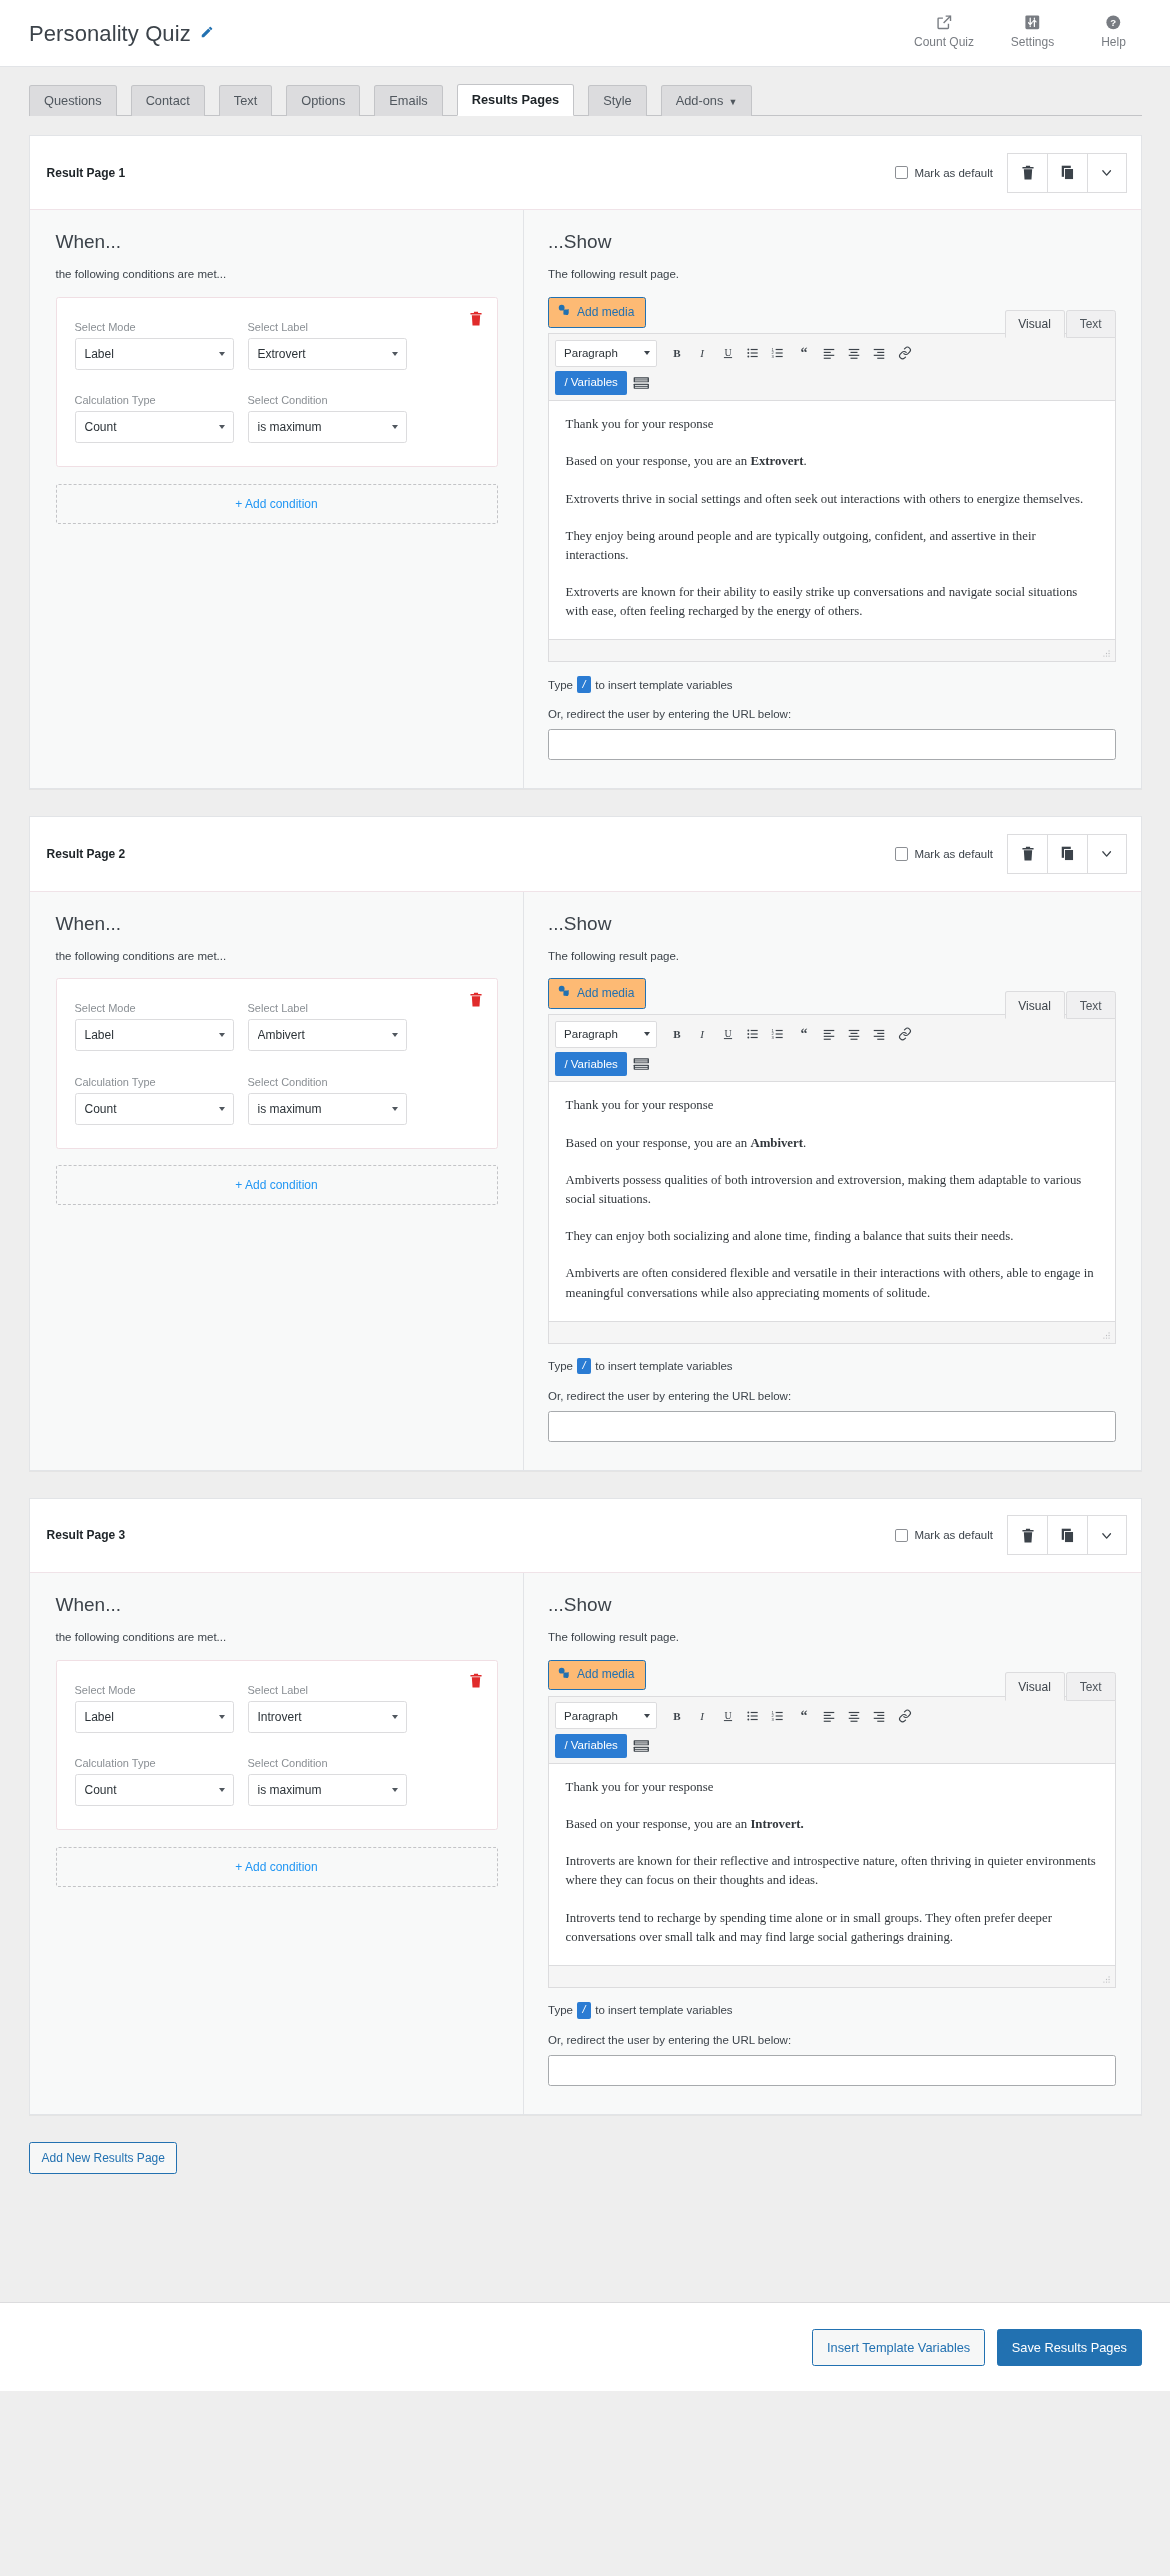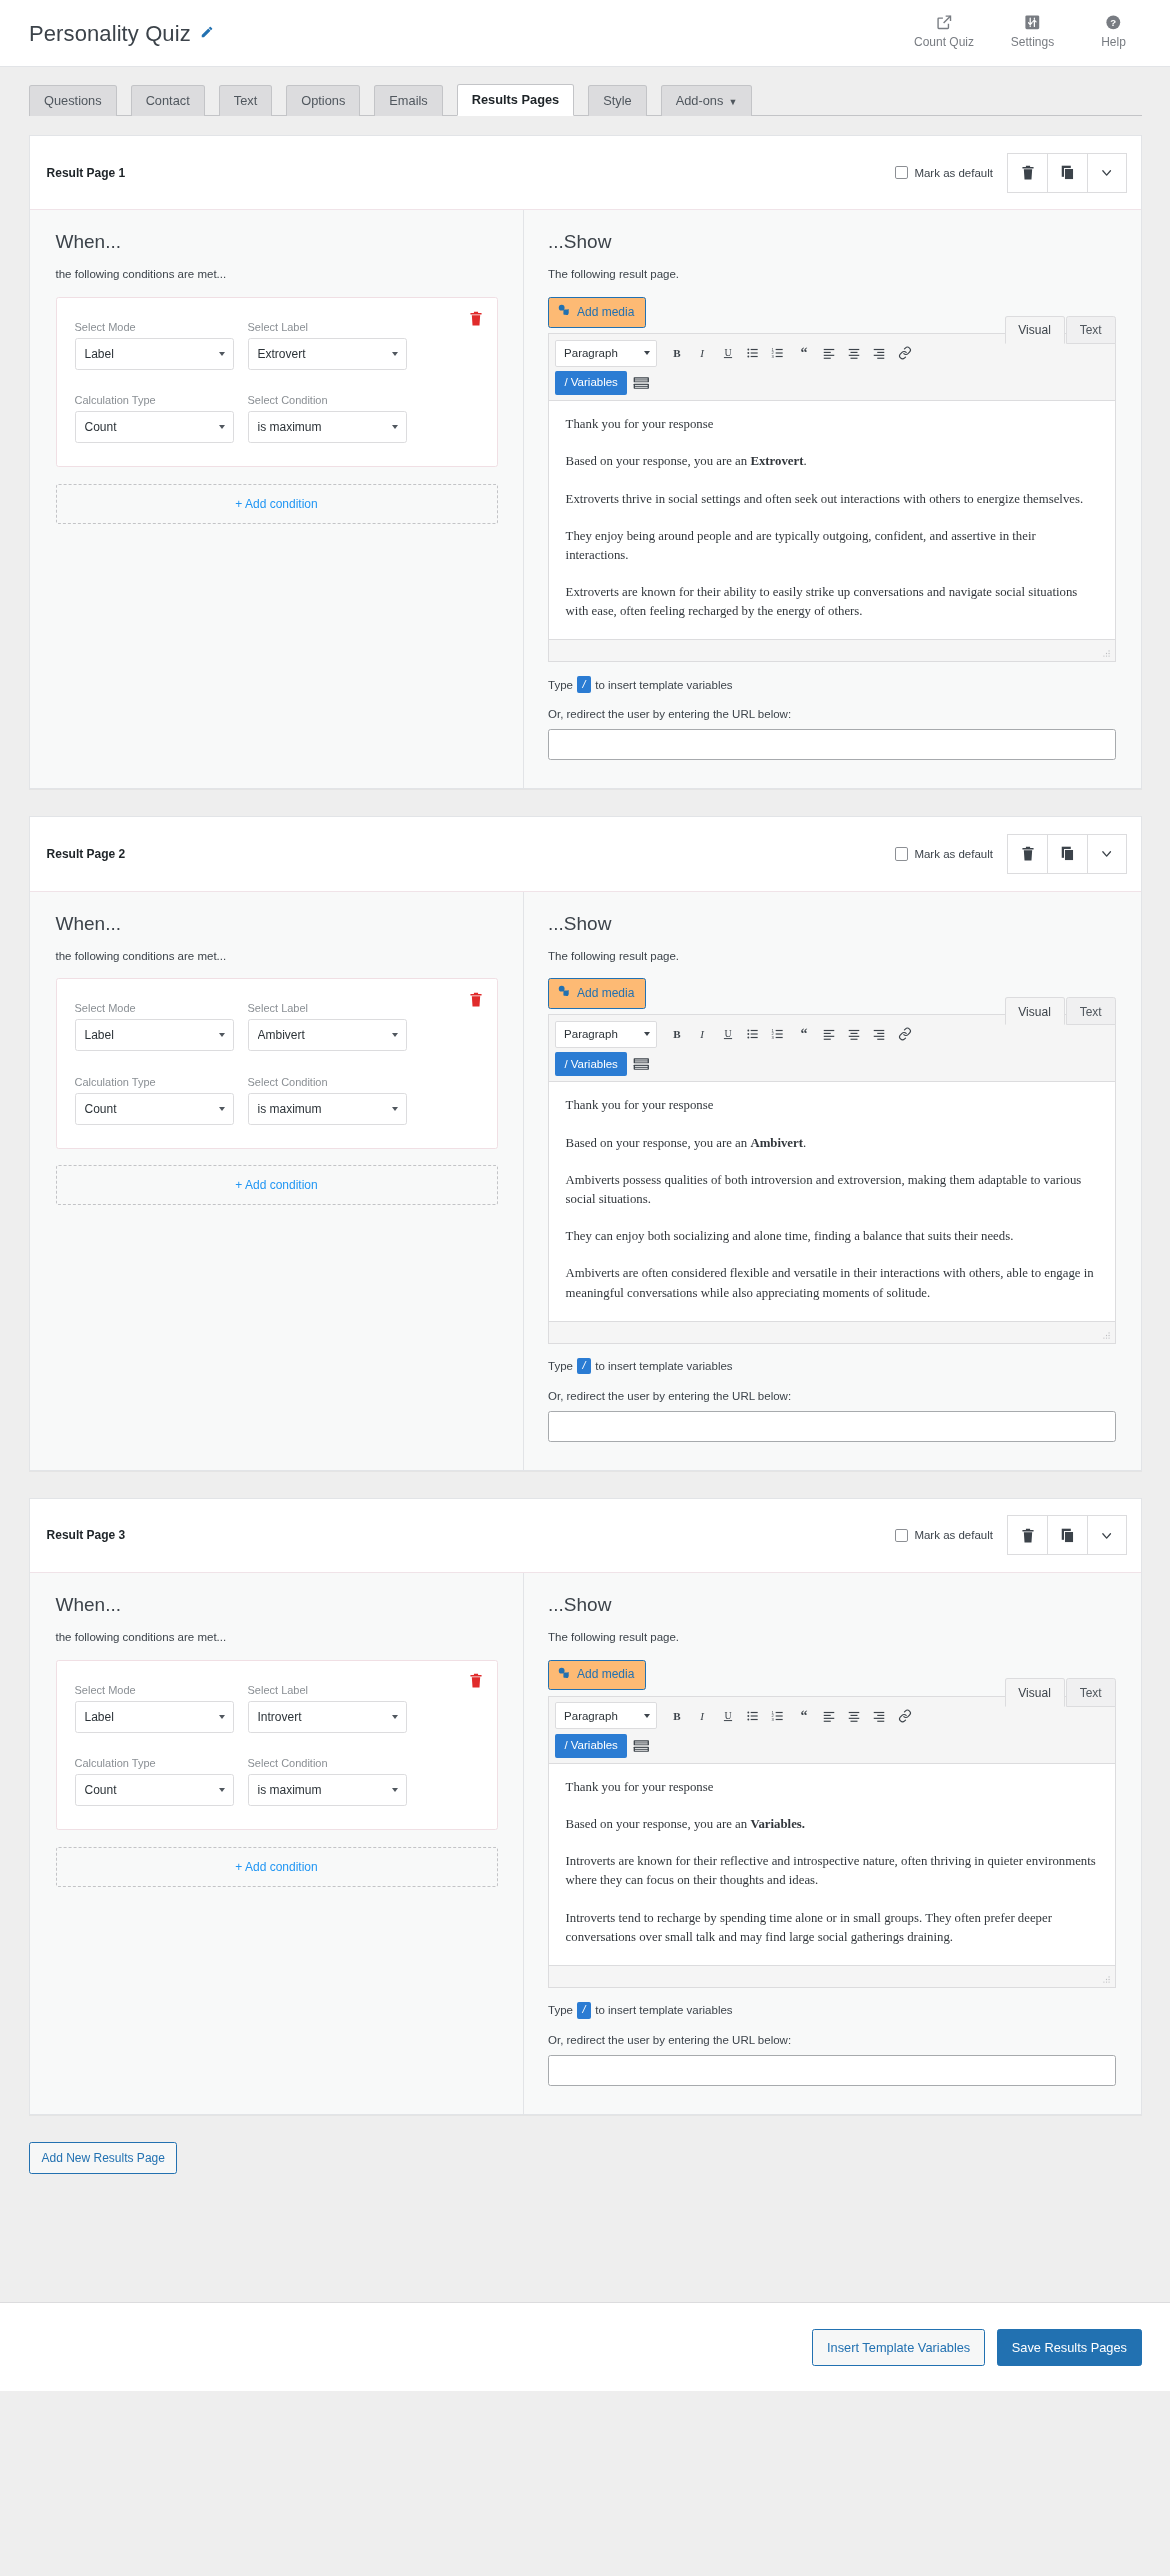--- a/index.html
+++ b/index.html
@@ -254,21 +254,21 @@
   .vt-tab {
     border: 0.6px solid #dcdcde;
     background: #f0f0f1;
     color: #50575e;
     font-size: 12px;
     padding: 6.4px 12.8px 5.7px 12.8px;
     border-radius: 2.6px 2.6px 0 0;
     cursor: pointer;
     margin-left: 1.3px;
     position: relative;
-    top: 11px;
+    top: 5px;
   }
   .vt-tab.active { background: #f5f5f5; border-bottom-color:#f5f5f5; color:#3c434a; }
 
   .editor-frame {
     border: 0.6px solid #dcdcde;
     background: #fff;
   }
   .editor-toolbar {
     background: #f5f5f5;
     border-bottom: 0.6px solid #dcdcde;
@@ -1066,21 +1066,21 @@
                     <rect x="3" y="7" width="20" height="1.4" fill="#fff"></rect>
                     <rect x="1" y="12" width="24" height="8" rx="1"></rect>
                     <rect x="3" y="14" width="20" height="1.4" fill="#fff"></rect>
                     <rect x="3" y="17" width="20" height="1.4" fill="#fff"></rect>
                   </svg>
                 </div>
               </div>
             </div>
             <div class="editor-area">
               <p>Thank you for your response</p>
-              <p>Based on your response, you are an <b>Variables.</b></p>
+              <p>Based on your response, you are an <b>Introvert.</b></p>
               <p>Introverts are known for their reflective and introspective nature, often thriving in quieter environments where they can focus on their thoughts and ideas.</p>
               <p>Introverts tend to recharge by spending time alone or in small groups. They often prefer deeper conversations over small talk and may find large social gatherings draining.</p>
             </div>
             <div class="editor-status">
               <span class="resize-grip"><svg width="9" height="9" viewBox="0 0 14 14" fill="#8c8f94">
                   <circle cx="11" cy="3" r="1"></circle>
                   <circle cx="11" cy="7" r="1"></circle>
                   <circle cx="7" cy="7" r="1"></circle>
                   <circle cx="11" cy="11" r="1"></circle>
                   <circle cx="7" cy="11" r="1"></circle>

